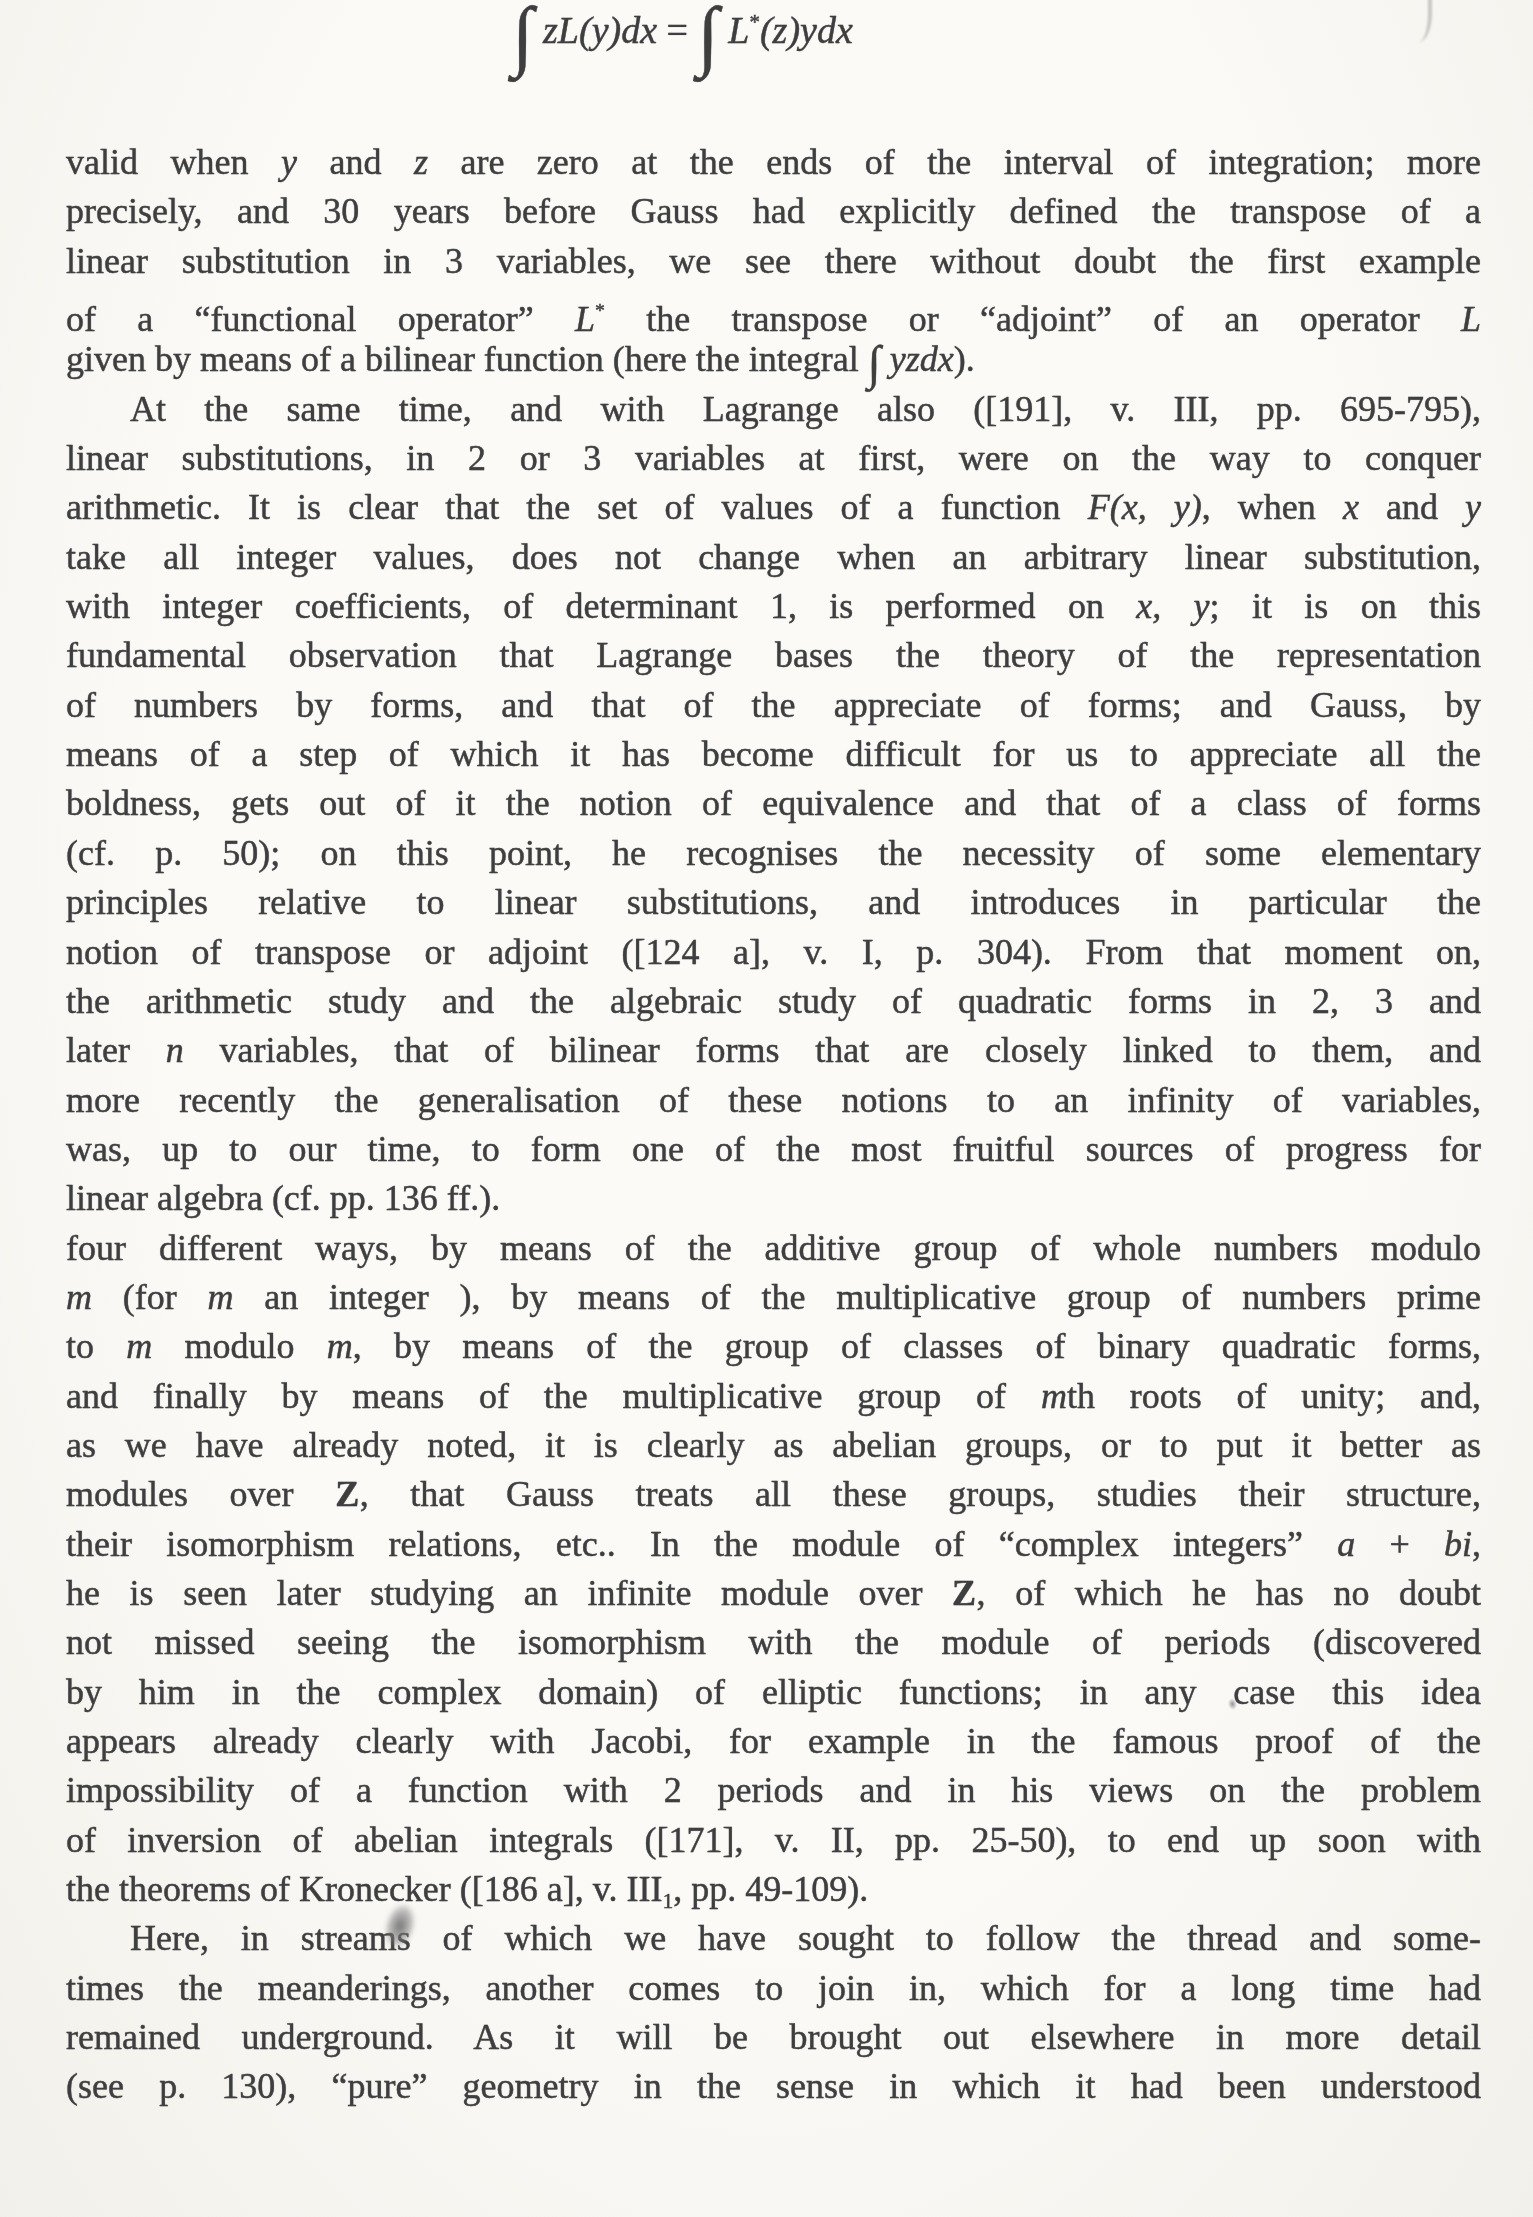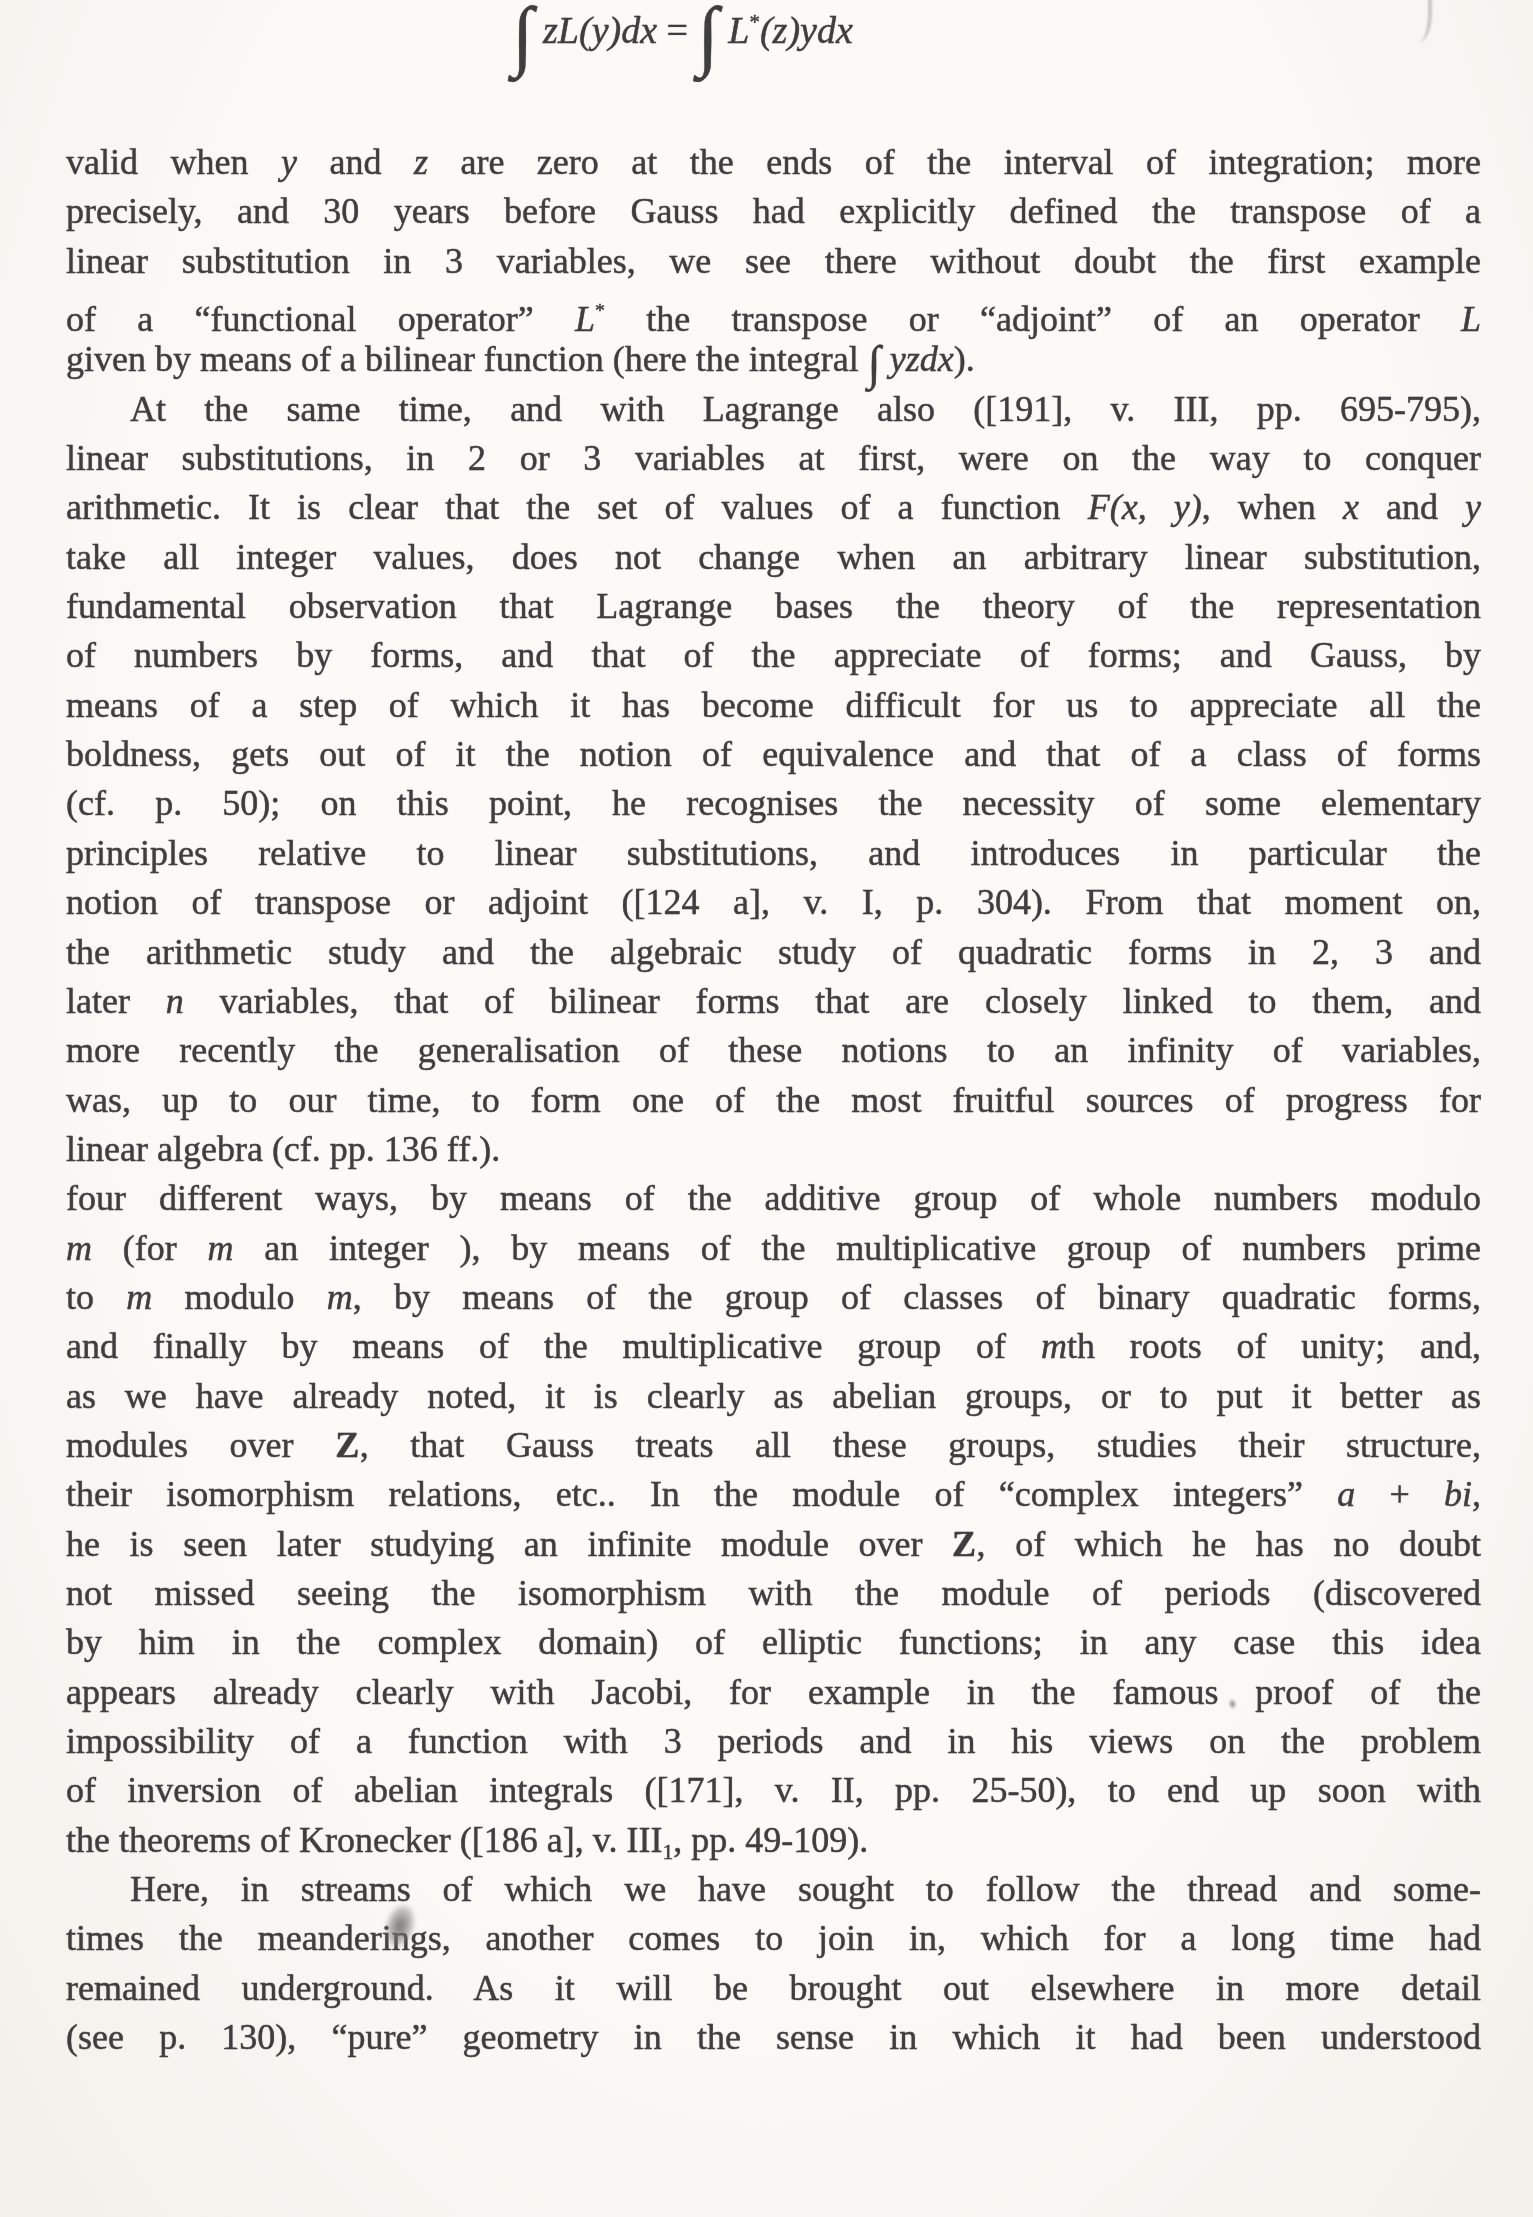--- a/index.html
+++ b/index.html
@@ -70,20 +70,21 @@
         <div class="line"><span>precisely, and 30 years before Gauss had explicitly defined the transpose of a</span></div>
         <div class="line"><span>linear substitution in 3 variables, we see there without doubt the first example</span></div>
         <div class="line"><span>of a “functional operator” </span><span class="seg-i">L</span><span class="seg-sup">*</span><span> the transpose or “adjoint” of an operator </span><span class="seg-i">L</span></div>
         <div class="line endpara"><span>given by means of a bilinear function (here the integral </span><span class="seg-ints">∫</span><span class="seg-i"> yzdx</span><span>).</span></div>
       </div>
       <div class="para">
         <div class="line indent"><span>At the same time, and with Lagrange also ([191], v. III, pp. 695-795),</span></div>
         <div class="line"><span>linear substitutions, in 2 or 3 variables at first, were on the way to conquer</span></div>
         <div class="line"><span>arithmetic. It is clear that the set of values of a function </span><span class="seg-i">F(x, y)</span><span>, when </span><span class="seg-i">x</span><span> and </span><span class="seg-i">y</span></div>
         <div class="line"><span>take all integer values, does not change when an arbitrary linear substitution,</span></div>
+        <div class="line"><span>with integer coefficients, of determinant 1, is performed on </span><span class="seg-i">x, y</span><span>; it is on this</span></div>
         <div class="line"><span>fundamental observation that Lagrange bases the theory of the representation</span></div>
         <div class="line"><span>of numbers by forms, and that of the appreciate of forms; and Gauss, by</span></div>
         <div class="line"><span>means of a step of which it has become difficult for us to appreciate all the</span></div>
         <div class="line"><span>boldness, gets out of it the notion of equivalence and that of a class of forms</span></div>
         <div class="line"><span>(cf. p. 50); on this point, he recognises the necessity of some elementary</span></div>
         <div class="line"><span>principles relative to linear substitutions, and introduces in particular the</span></div>
         <div class="line"><span>notion of transpose or adjoint ([124 a], v. I, p. 304). From that moment on,</span></div>
         <div class="line"><span>the arithmetic study and the algebraic study of quadratic forms in 2, 3 and</span></div>
         <div class="line"><span>later </span><span class="seg-i">n</span><span> variables, that of bilinear forms that are closely linked to them, and</span></div>
         <div class="line"><span>more recently the generalisation of these notions to an infinity of variables,</span></div>
@@ -95,21 +96,21 @@
         <div class="line"><span class="seg-i">m</span><span> (for </span><span class="seg-i">m</span><span> an integer ), by means of the multiplicative group of numbers prime</span></div>
         <div class="line"><span>to </span><span class="seg-i">m</span><span> modulo </span><span class="seg-i">m</span><span>, by means of the group of classes of binary quadratic forms,</span></div>
         <div class="line"><span>and finally by means of the multiplicative group of </span><span class="seg-i">m</span><span>th roots of unity; and,</span></div>
         <div class="line"><span>as we have already noted, it is clearly as abelian groups, or to put it better as</span></div>
         <div class="line"><span>modules over </span><span class="seg-b">Z</span><span>, that Gauss treats all these groups, studies their structure,</span></div>
         <div class="line"><span>their isomorphism relations, etc.. In the module of “complex integers” </span><span class="seg-i">a</span><span> + </span><span class="seg-i">bi</span><span>,</span></div>
         <div class="line"><span>he is seen later studying an infinite module over </span><span class="seg-b">Z</span><span>, of which he has no doubt</span></div>
         <div class="line"><span>not missed seeing the isomorphism with the module of periods (discovered</span></div>
         <div class="line"><span>by him in the complex domain) of elliptic functions; in any case this idea</span></div>
         <div class="line"><span>appears already clearly with Jacobi, for example in the famous proof of the</span></div>
-        <div class="line"><span>impossibility of a function with 3 periods and in his views on the problem</span></div>
+        <div class="line"><span>impossibility of a function with 2 periods and in his views on the problem</span></div>
         <div class="line"><span>of inversion of abelian integrals ([171], v. II, pp. 25-50), to end up soon with</span></div>
         <div class="line endpara"><span>the theorems of Kronecker ([186 a], v. III</span><span class="seg-sub">1</span><span>, pp. 49-109).</span></div>
       </div>
       <div class="para">
         <div class="line indent"><span>Here, in streams of which we have sought to follow the thread and some-</span></div>
         <div class="line"><span>times the meanderings, another comes to join in, which for a long time had</span></div>
         <div class="line"><span>remained underground. As it will be brought out elsewhere in more detail</span></div>
         <div class="line"><span>(see p. 130), “pure” geometry in the sense in which it had been understood</span></div>
       </div>
     </div>

